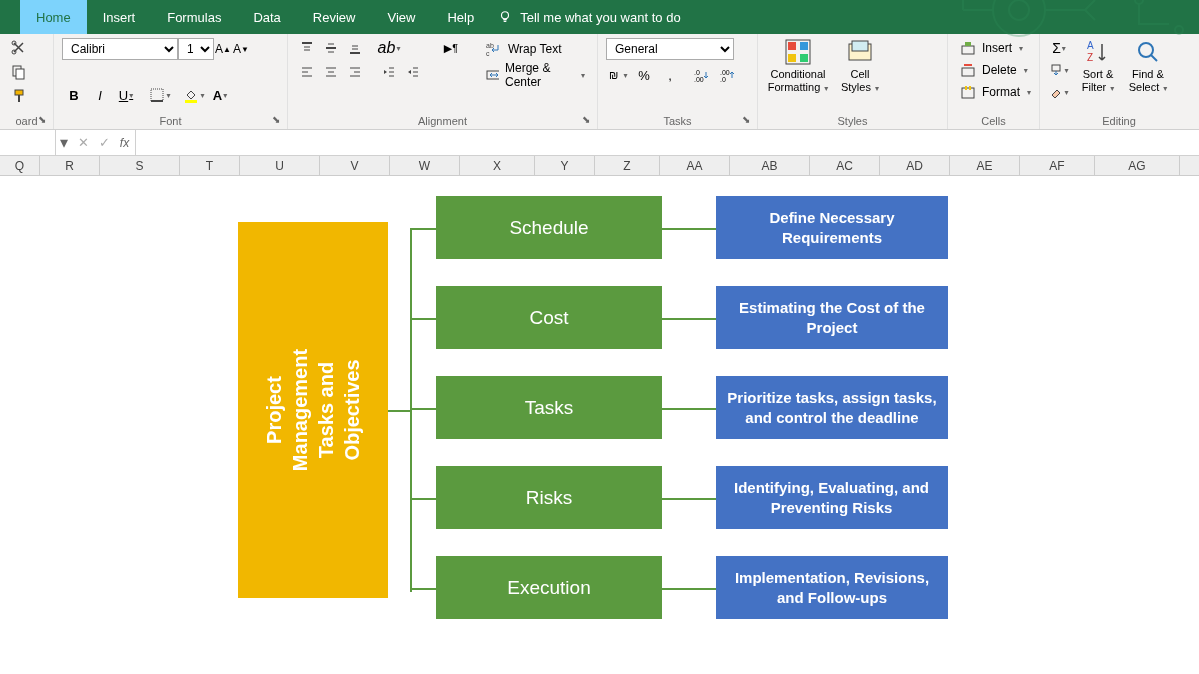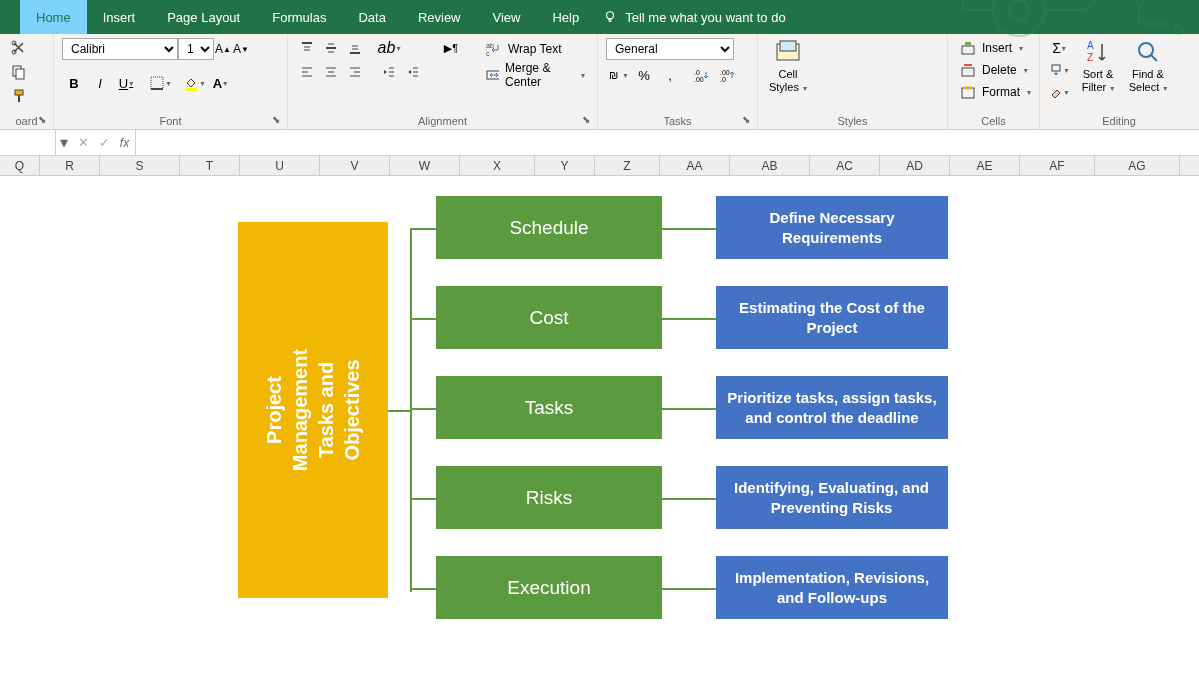--- a/index.html
+++ b/index.html
@@ -18,21 +18,21 @@
 .group { border-right: 1px solid #e1e1e1; padding: 4px 8px 2px 8px; display: flex; flex-direction: column; justify-content: space-between; position: relative; }
 .group-label { font-size: 11px; color: #666; text-align: center; padding-top: 2px; }
 .group-content { display: flex; align-items: flex-start; gap: 6px; flex: 1; }
 .dlg-launch { position: absolute; right: 3px; bottom: 3px; width: 12px; height: 12px; color: #666; font-size: 10px; cursor: pointer; }
 
 
 .clip-col { display: flex; flex-direction: column; gap: 4px; }
 .mini-btn { width: 22px; height: 20px; display: flex; align-items: center; justify-content: center; cursor: pointer; }
 
 
-.font-top { display: flex; gap: 0; align-items: flex-start; margin-bottom: 6px; }
+.font-top { display: flex; gap: 0; align-items: flex-start; margin-bottom: 18px; }
 .font-sel { border: 1px solid #ababab; background: #fff; font-size: 12px; padding: 2px 4px; height: 22px; }
 .font-name { width: 116px; }
 .font-size { width: 36px; }
 .inc-dec { width: 18px; height: 22px; display: flex; align-items: center; justify-content: center; font-size: 12px; cursor: pointer; }
 .font-bottom { display: flex; gap: 2px; align-items: center; }
 .fmt-btn { width: 24px; height: 22px; display: flex; align-items: center; justify-content: center; cursor: pointer; font-size: 13px; }
 .fmt-btn.bold { font-weight: bold; }
 .fmt-btn.italic { font-style: italic; }
 .fmt-btn.underline { text-decoration: underline; }
 .drop-caret { font-size: 8px; color: #666; margin-left: 1px; }
@@ -87,21 +87,20 @@
 
 svg { display: block; }
 </style>
 </head>
 <body>
 
 <div class="tab-strip">
   <div id="tabs-container" style="display: flex;">
       <div class="tab active">Home</div>
       <div class="tab">Insert</div>
-      <div class="tab">Page Layout</div>
       <div class="tab">Formulas</div>
       <div class="tab">Data</div>
       <div class="tab">Review</div>
       <div class="tab">View</div>
       <div class="tab">Help</div>
     </div>
   <div class="tell-me">
     <svg class="bulb" viewBox="0 0 16 16">
         <circle cx="8" cy="6" r="4" fill="none" stroke="#fff" stroke-width="1.3"></circle>
         <path d="M6 11 h4 M6.5 13 h3" stroke="#fff" stroke-width="1.3"></path>
@@ -334,20 +333,30 @@
         </div>
       </div>
     </div>
     <div class="group-label">Tasks</div>
     <div class="dlg-launch">⬊</div>
   </div>
 
   <div class="group" style="width:190px">
     <div class="group-content">
       <div class="styles-row">
+        <div class="big-btn">
+          <svg class="ico" viewBox="0 0 28 28">
+              <rect x="2" y="2" width="24" height="24" fill="none" stroke="#444"></rect>
+              <rect x="4" y="4" width="8" height="8" fill="#e74c3c"></rect>
+              <rect x="16" y="4" width="8" height="8" fill="#3498db"></rect>
+              <rect x="4" y="16" width="8" height="8" fill="#f1c40f"></rect>
+              <rect x="16" y="16" width="8" height="8" fill="#2ecc71"></rect>
+            </svg>
+          <div class="lbl"><span>Conditional Formatting</span> <span class="drop-caret">▾</span></div>
+        </div>
         <div class="big-btn" style="width:44px">
           <svg class="ico" viewBox="0 0 28 28">
               <rect x="3" y="6" width="22" height="16" fill="#fff3cd" stroke="#444"></rect>
               <rect x="6" y="3" width="16" height="10" fill="#d1ecf1" stroke="#444"></rect>
             </svg>
           <div class="lbl"><span>Cell Styles</span> <span class="drop-caret">▾</span></div>
         </div>
       </div>
     </div>
     <div class="group-label">Styles</div>

